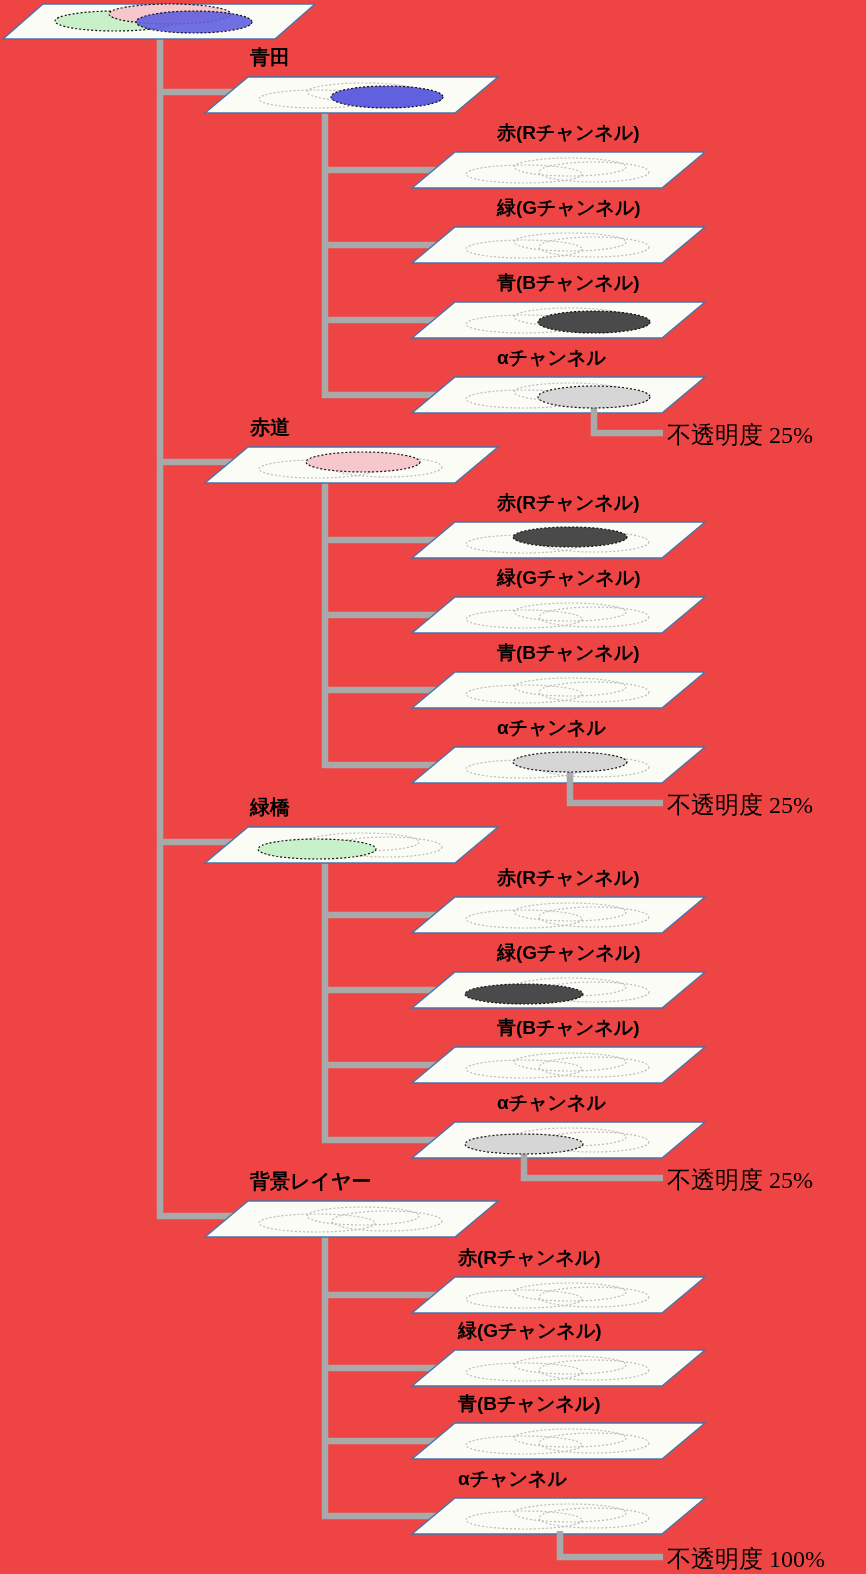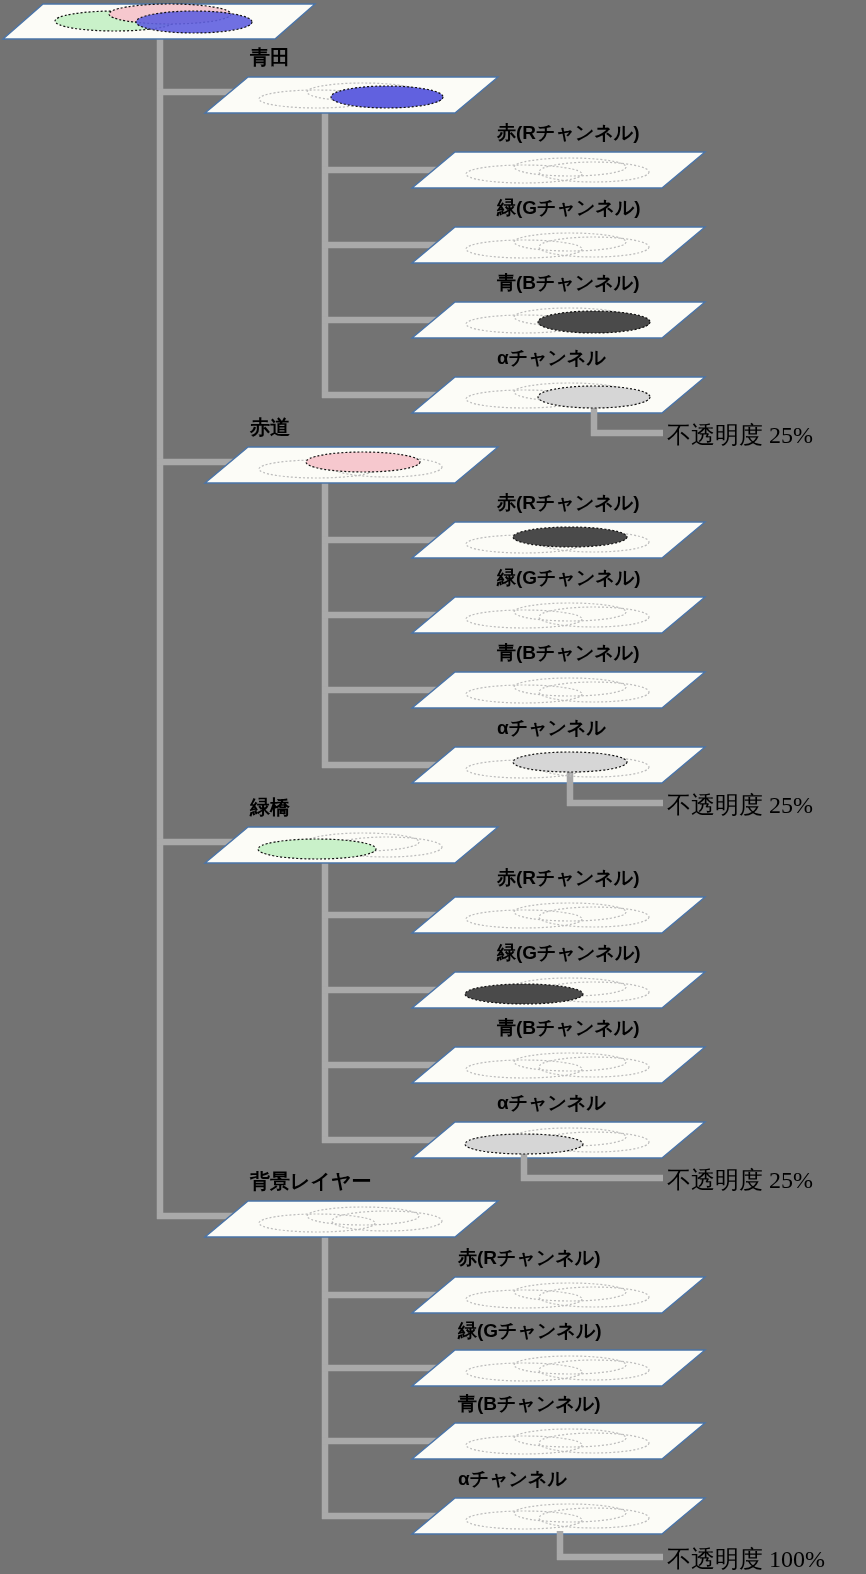--- a/index.html
+++ b/index.html
@@ -1,16 +1,16 @@
 <!DOCTYPE html>
 <html><head>
 <meta charset="utf-8">
 <style>
   html,body{margin:0;padding:0;background:#ffffff;}
-  .canvas{position:relative;width:866px;height:1574px;background:#737373;overflow:hidden;
+  .canvas{position:relative;width:866px;height:1574px;background:#ef4444;overflow:hidden;
           font-family:"Liberation Sans","DejaVu Sans",sans-serif;}
   svg text{font-family:"Liberation Sans","DejaVu Sans",sans-serif;}
   svg text.serif{font-family:"Liberation Serif","DejaVu Serif",serif;}
 </style>
 </head>
 <body>
 
 <div class="canvas">
   <svg id="diagram-svg" width="866" height="1574" viewBox="0 0 866 1574">
       <g>

